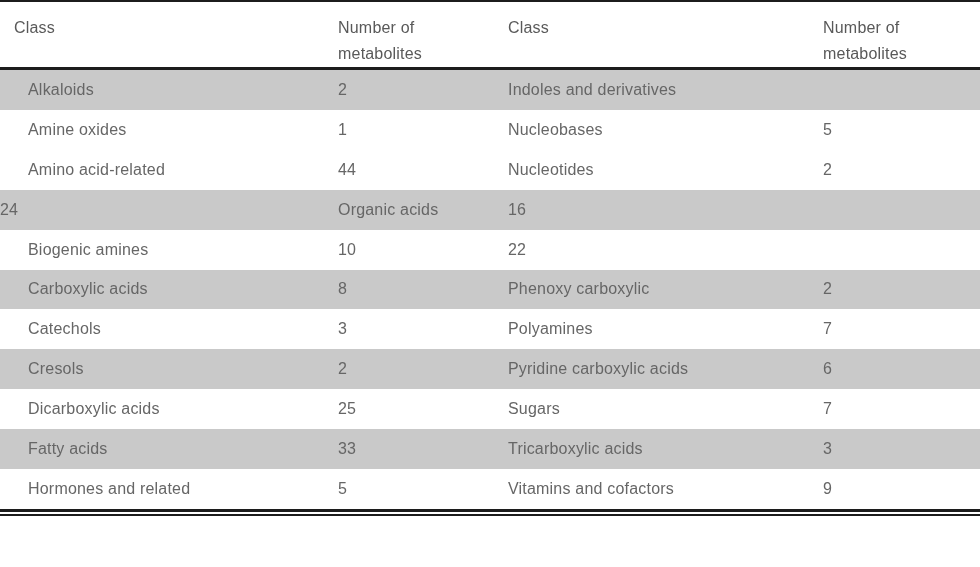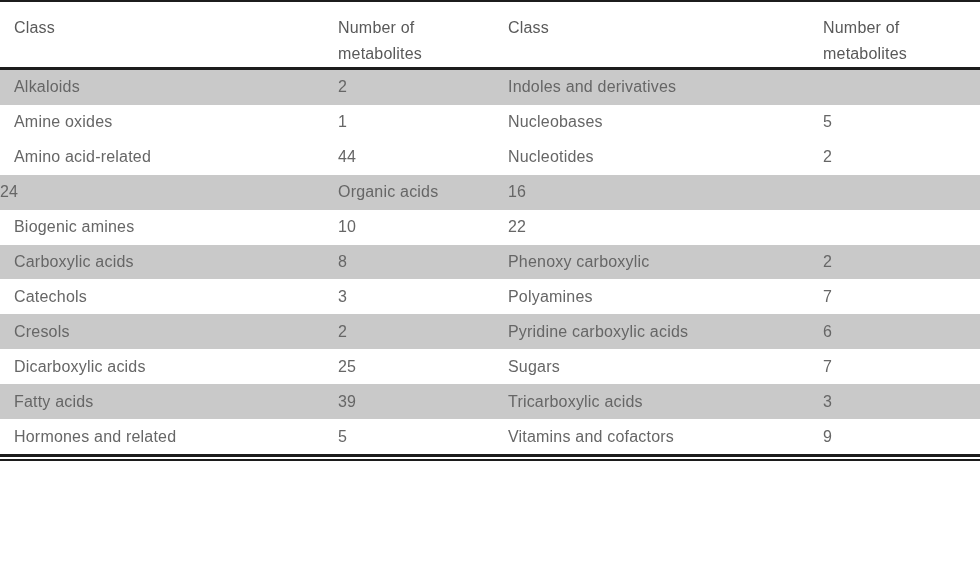--- a/index.html
+++ b/index.html
@@ -3,21 +3,21 @@
 <meta charset="utf-8">
 <style>
   html, body {
     margin: 0;
     padding: 0;
     background: #ffffff;
     font-family: "Liberation Sans", "DejaVu Sans", sans-serif;
   }
   .metabolite-table {
     width: 980px;
-    height: 461px;
+    height: 516px;
     box-sizing: border-box;
     border-top: 2px solid #1c1c1c;
     display: flex;
     flex-direction: column;
     background: #ffffff;
   }
   .header-row {
     flex: 0 0 66px;
     box-sizing: border-box;
     display: grid;
@@ -46,21 +46,21 @@
     align-items: center;
   }
   .data-row.striped { background: #c9c9c9; }
   .cell {
     font-size: 16px;
     font-weight: 300;
     color: #666666;
     letter-spacing: 0.2px;
     white-space: nowrap;
   }
-  .cell.class-col { padding-left: 14px; }
+  .cell.class-col { padding-left: 28px; }
   .bottom-rule {
     flex: 0 0 7px;
     box-sizing: border-box;
     height: 7px;
     border-top: 3px solid #1c1c1c;
     border-bottom: 2px solid #1c1c1c;
     background: #ffffff;
   }
 </style>
 </head>
@@ -131,21 +131,21 @@
 
   <div class="data-row">
     <div class="cell class-col">Dicarboxylic acids</div>
     <div class="cell">25</div>
     <div class="cell">Sugars</div>
     <div class="cell">7</div>
   </div>
 
   <div class="data-row striped">
     <div class="cell class-col">Fatty acids</div>
-    <div class="cell">39</div>
+    <div class="cell">33</div>
     <div class="cell">Tricarboxylic acids</div>
     <div class="cell">3</div>
   </div>
 
   <div class="data-row">
     <div class="cell class-col">Hormones and related</div>
     <div class="cell">5</div>
     <div class="cell">Vitamins and cofactors</div>
     <div class="cell">9</div>
   </div>

